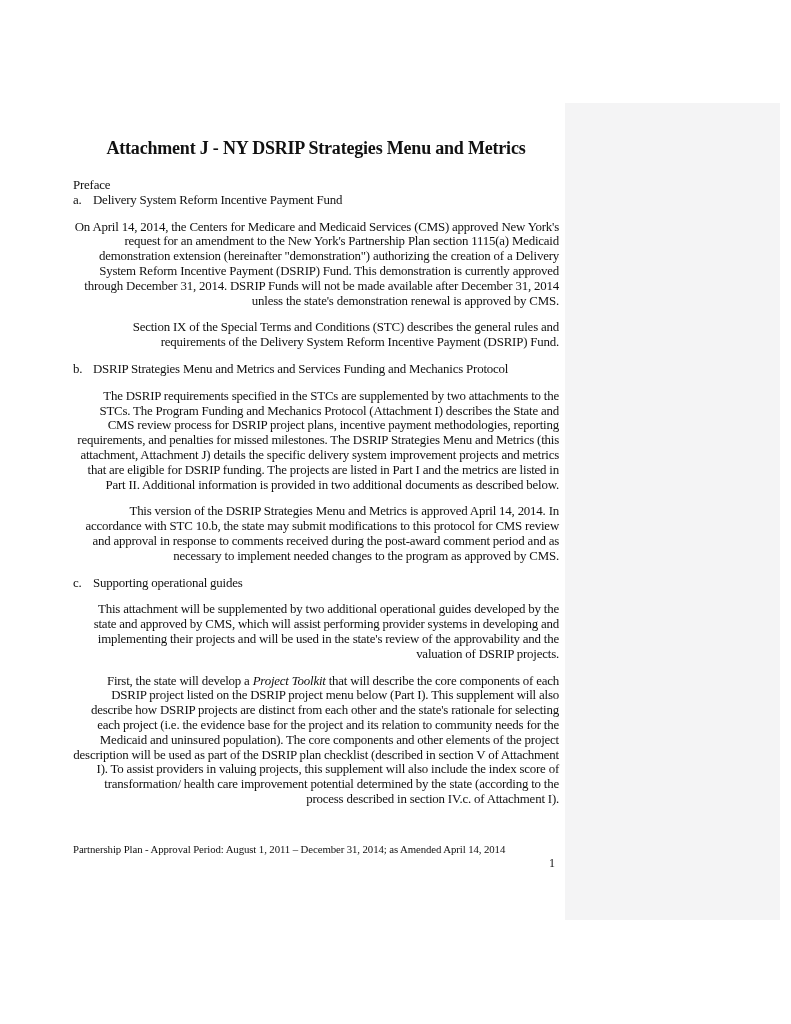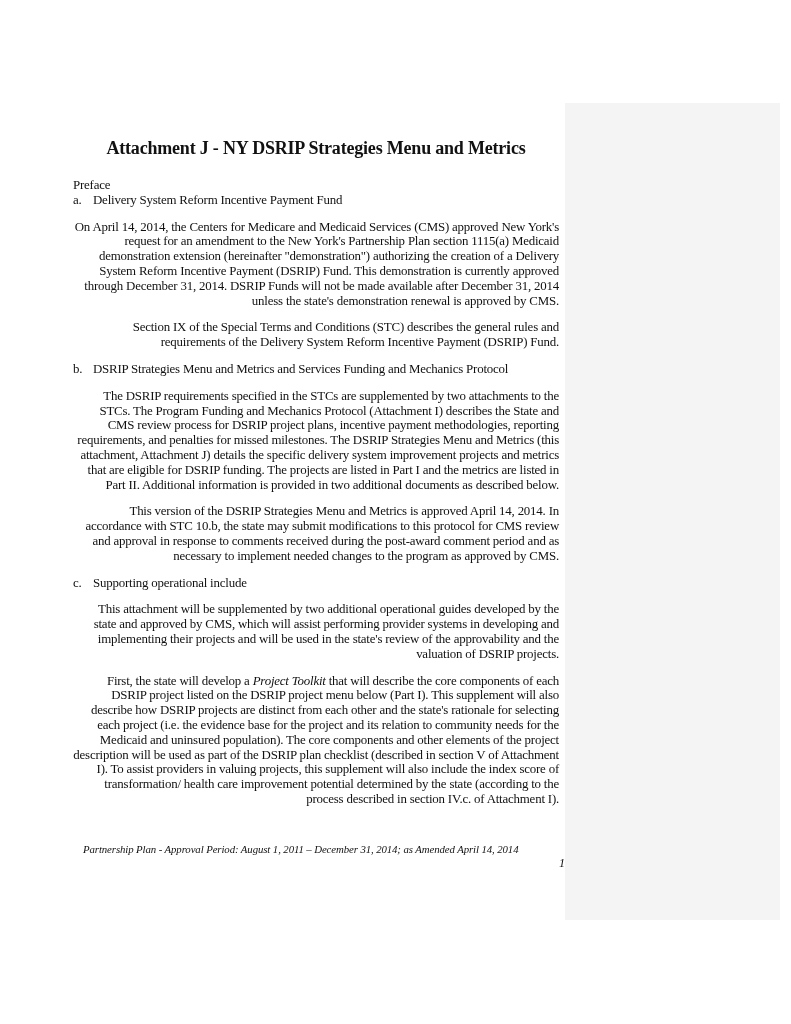--- a/index.html
+++ b/index.html
@@ -56,27 +56,26 @@
   .body-para {
     margin: 0 0 12px 0;
     text-align: right;
   }
   .emphasis {
     font-weight: normal;
     font-style: italic;
   }
   .footer {
     position: absolute;
-    left: 83px;
+    left: 73px;
     top: 843px;
     width: 482px;
     font-size: 10.8px;
     line-height: 13px;
     letter-spacing: -0.1px;
-    font-style: italic;
   }
   .footer .page-number {
     text-align: right;
     font-size: 12px;
     margin-top: 1px;
   }
 </style>
 </head>
 <body>
 
@@ -103,21 +102,21 @@
       <span class="marker">b.</span>
       <span class="underlined">DSRIP Strategies Menu and Metrics and Services Funding and Mechanics Protocol</span>
     </div>
 
     <p class="body-para">The DSRIP requirements specified in the STCs are supplemented by two attachments to the STCs. The Program Funding and Mechanics Protocol (Attachment I) describes the State and CMS review process for DSRIP project plans, incentive payment methodologies, reporting requirements, and penalties for missed milestones.  The DSRIP Strategies Menu and Metrics (this attachment, Attachment J) details the specific delivery system improvement projects and metrics that are eligible for DSRIP funding. The projects are listed in Part I and the metrics are listed in Part II.  Additional information is provided in two additional documents as described below.</p>
 
     <p class="body-para">This version of the DSRIP Strategies Menu and Metrics is approved April 14, 2014.  In accordance with STC 10.b, the state may submit modifications to this protocol for CMS review and approval in response to comments received during the post-award comment period and as necessary to implement needed changes to the program as approved by CMS.</p>
 
     <div class="section-heading">
       <span class="marker">c.</span>
-      <span class="underlined">Supporting operational include</span>
+      <span class="underlined">Supporting operational guides</span>
     </div>
 
     <p class="body-para">This attachment will be supplemented by two additional operational guides developed by the state and approved by CMS, which will assist performing provider systems in developing and implementing their projects and will be used in the state's review of the approvability and the valuation of DSRIP projects.</p>
 
     <p class="body-para"><span>First, the state will develop a </span><span class="emphasis">Project Toolkit</span><span> that will describe the core components of each DSRIP project listed on the DSRIP project menu below (Part I).  This supplement will also describe how DSRIP projects are distinct from each other and the state's rationale for selecting each project (i.e. the evidence base for the project and its relation to community needs for the Medicaid and uninsured population). The core components and other elements of the project description will be used as part of the DSRIP plan checklist (described in section V of Attachment I). To assist providers in valuing projects, this supplement will also include the index score of transformation/ health care improvement potential determined by the state (according to the process described in section IV.c. of Attachment I).</span></p>
 
   </div>
 
   <div class="footer">
     <div>Partnership Plan -  Approval Period: August 1, 2011 – December 31, 2014; as Amended April 14, 2014</div>

